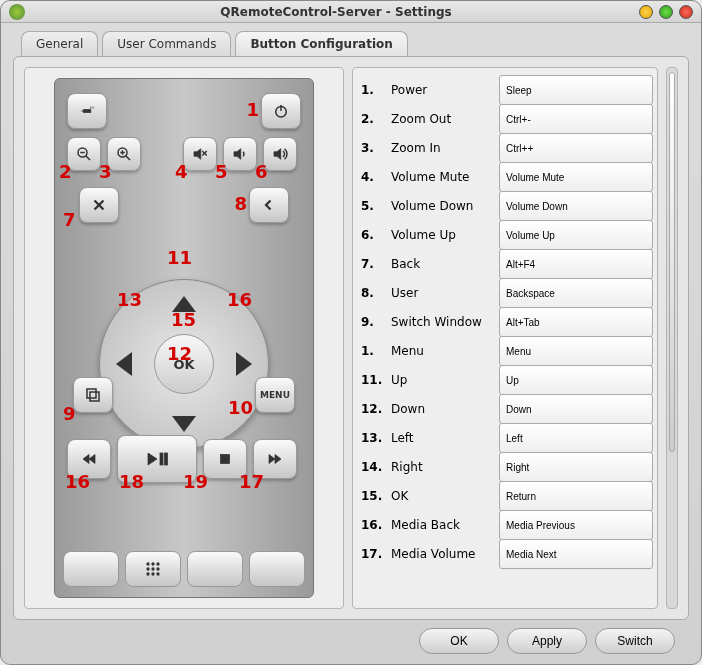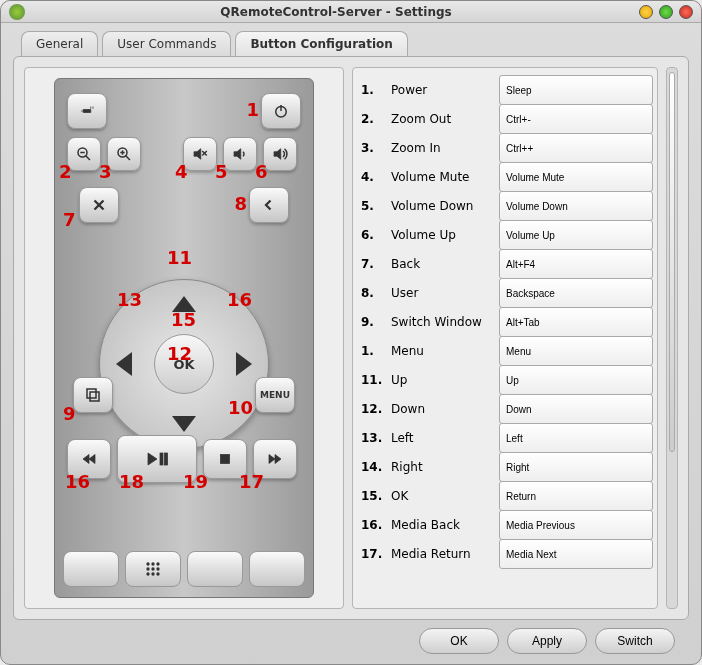--- a/index.html
+++ b/index.html
@@ -298,21 +298,21 @@
             <span class="name">OK</span>
             <input value="Return" style="">
           </div>
           <div class="row">
             <span class="idx">16.</span>
             <span class="name">Media Back</span>
             <input value="Media Previous" style="">
           </div>
           <div class="row">
             <span class="idx">17.</span>
-            <span class="name">Media Return</span>
+            <span class="name">Media Volume</span>
             <input value="Media Next" style="">
           </div>
         </div>
       <div class="scrollpad"></div>
     </div>
 
     <div class="footer">
       <button class="btn">OK</button>
       <button class="btn">Apply</button>
       <button class="btn">Switch</button>

